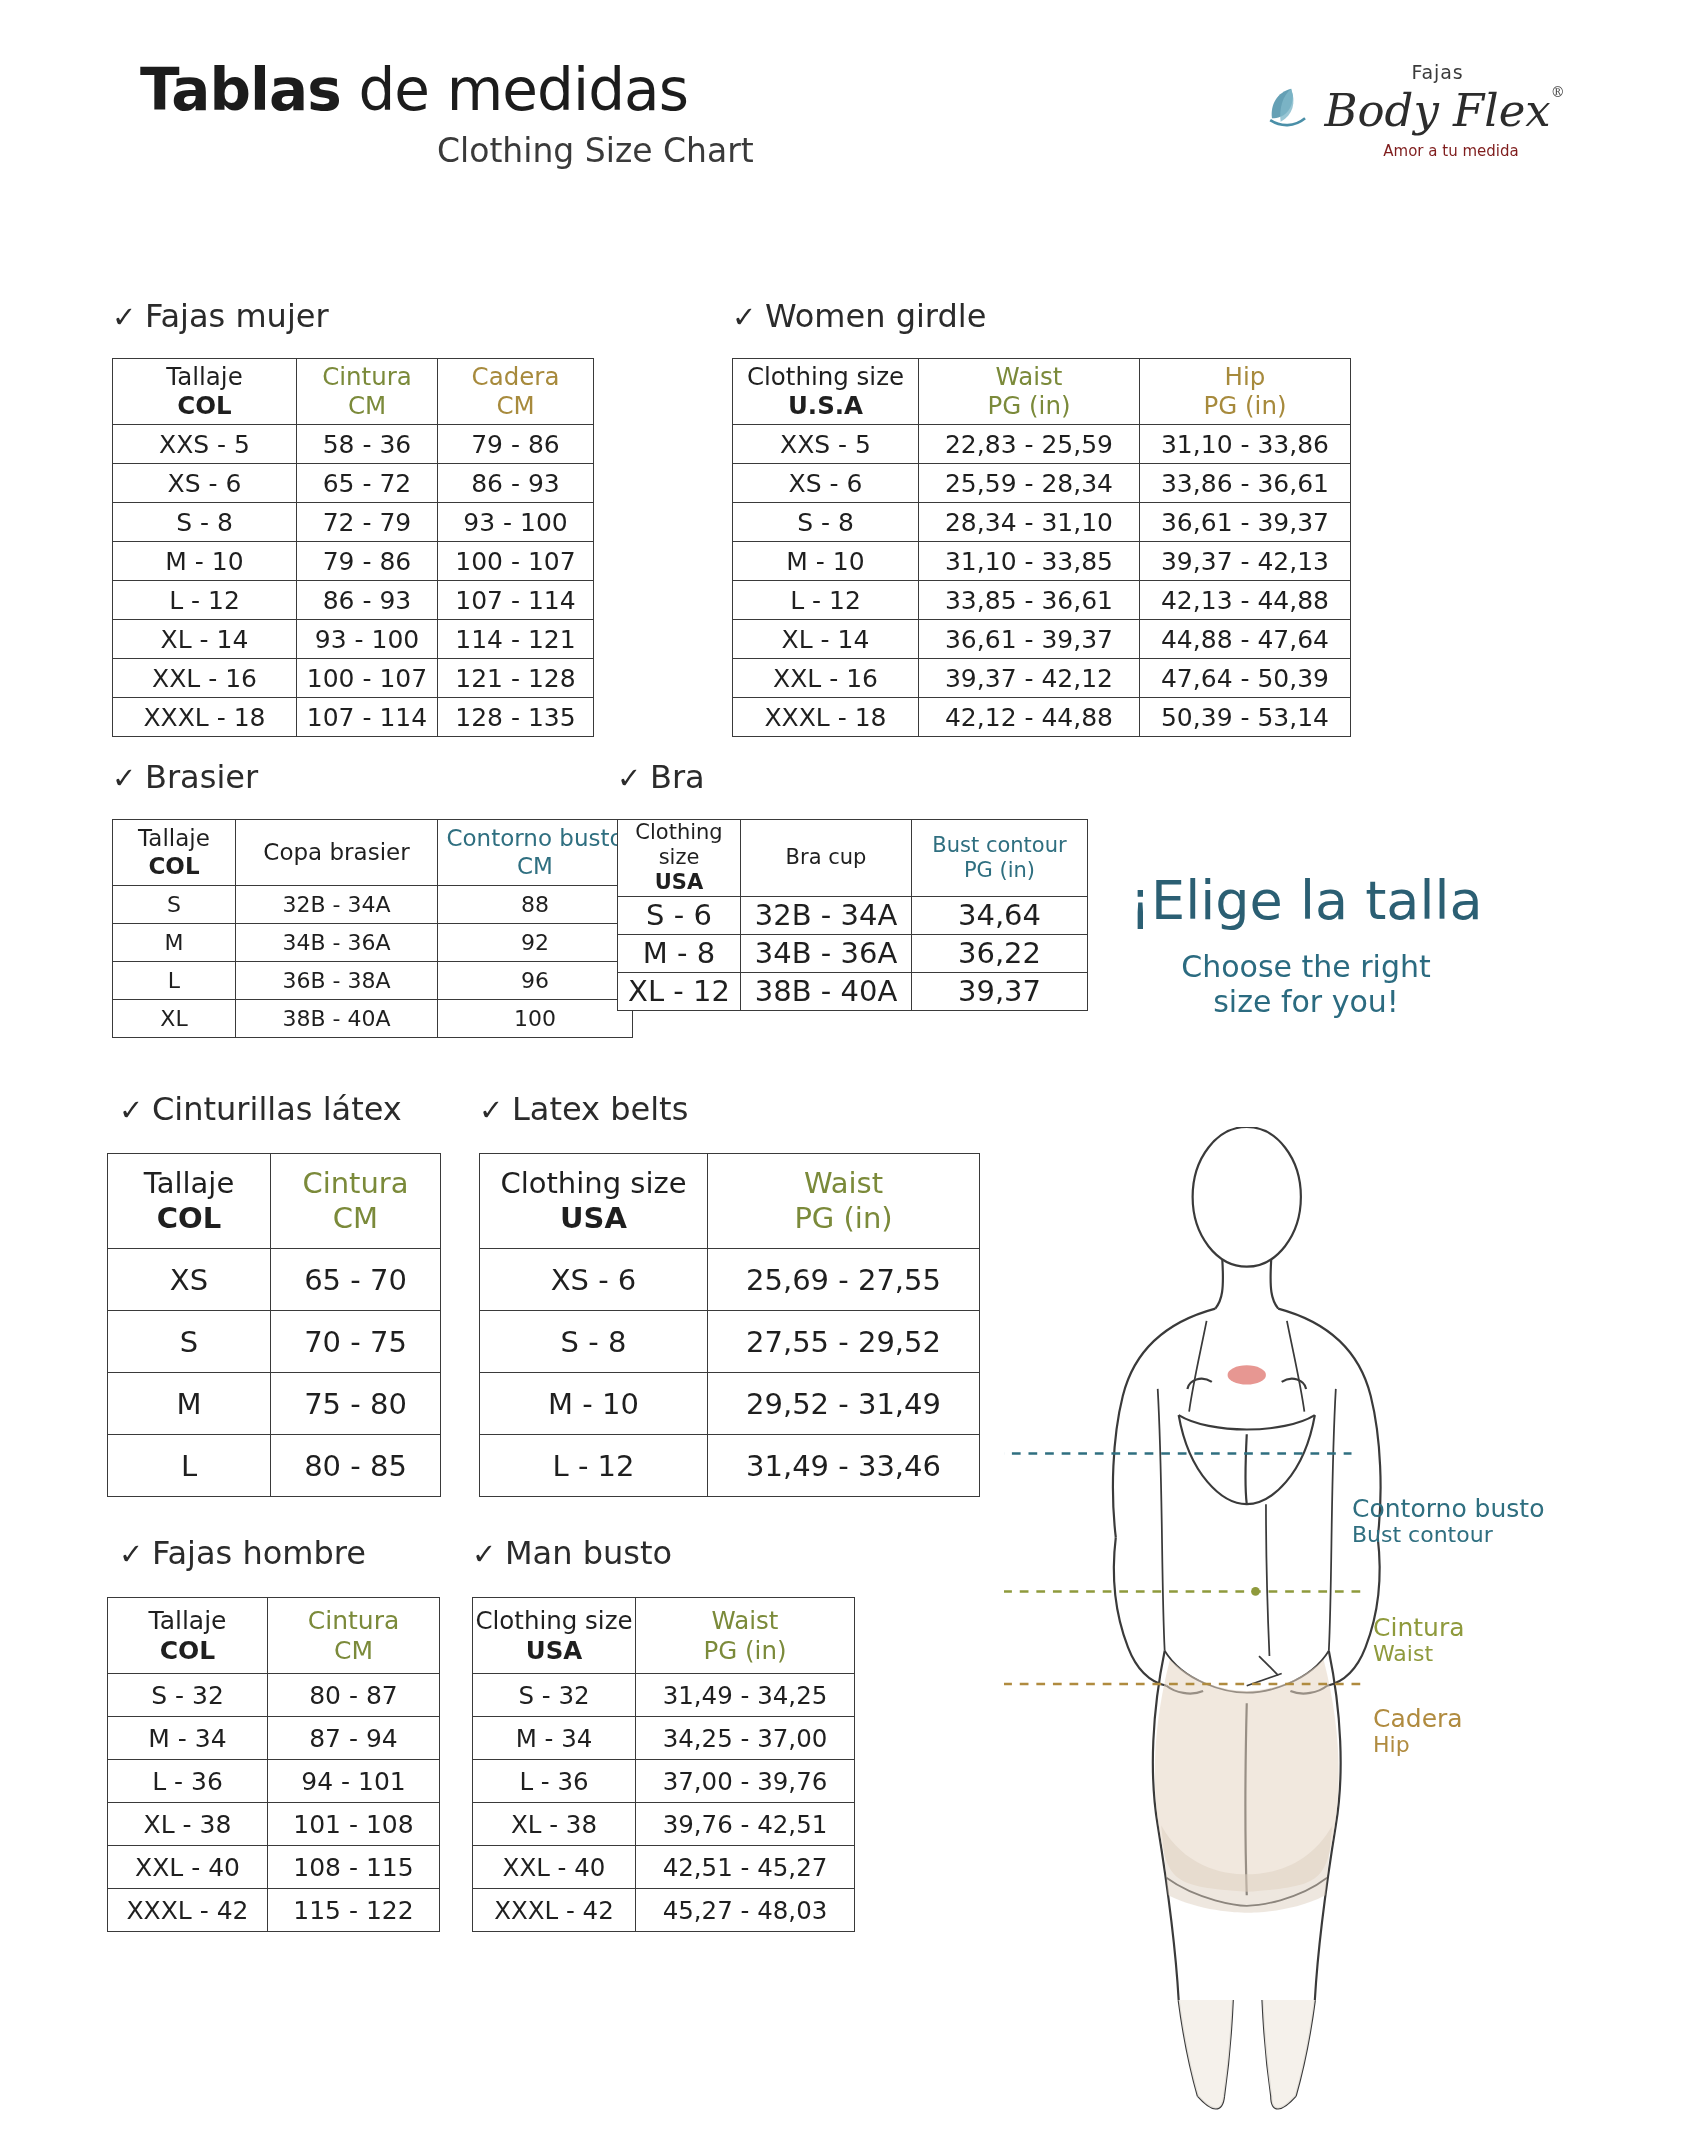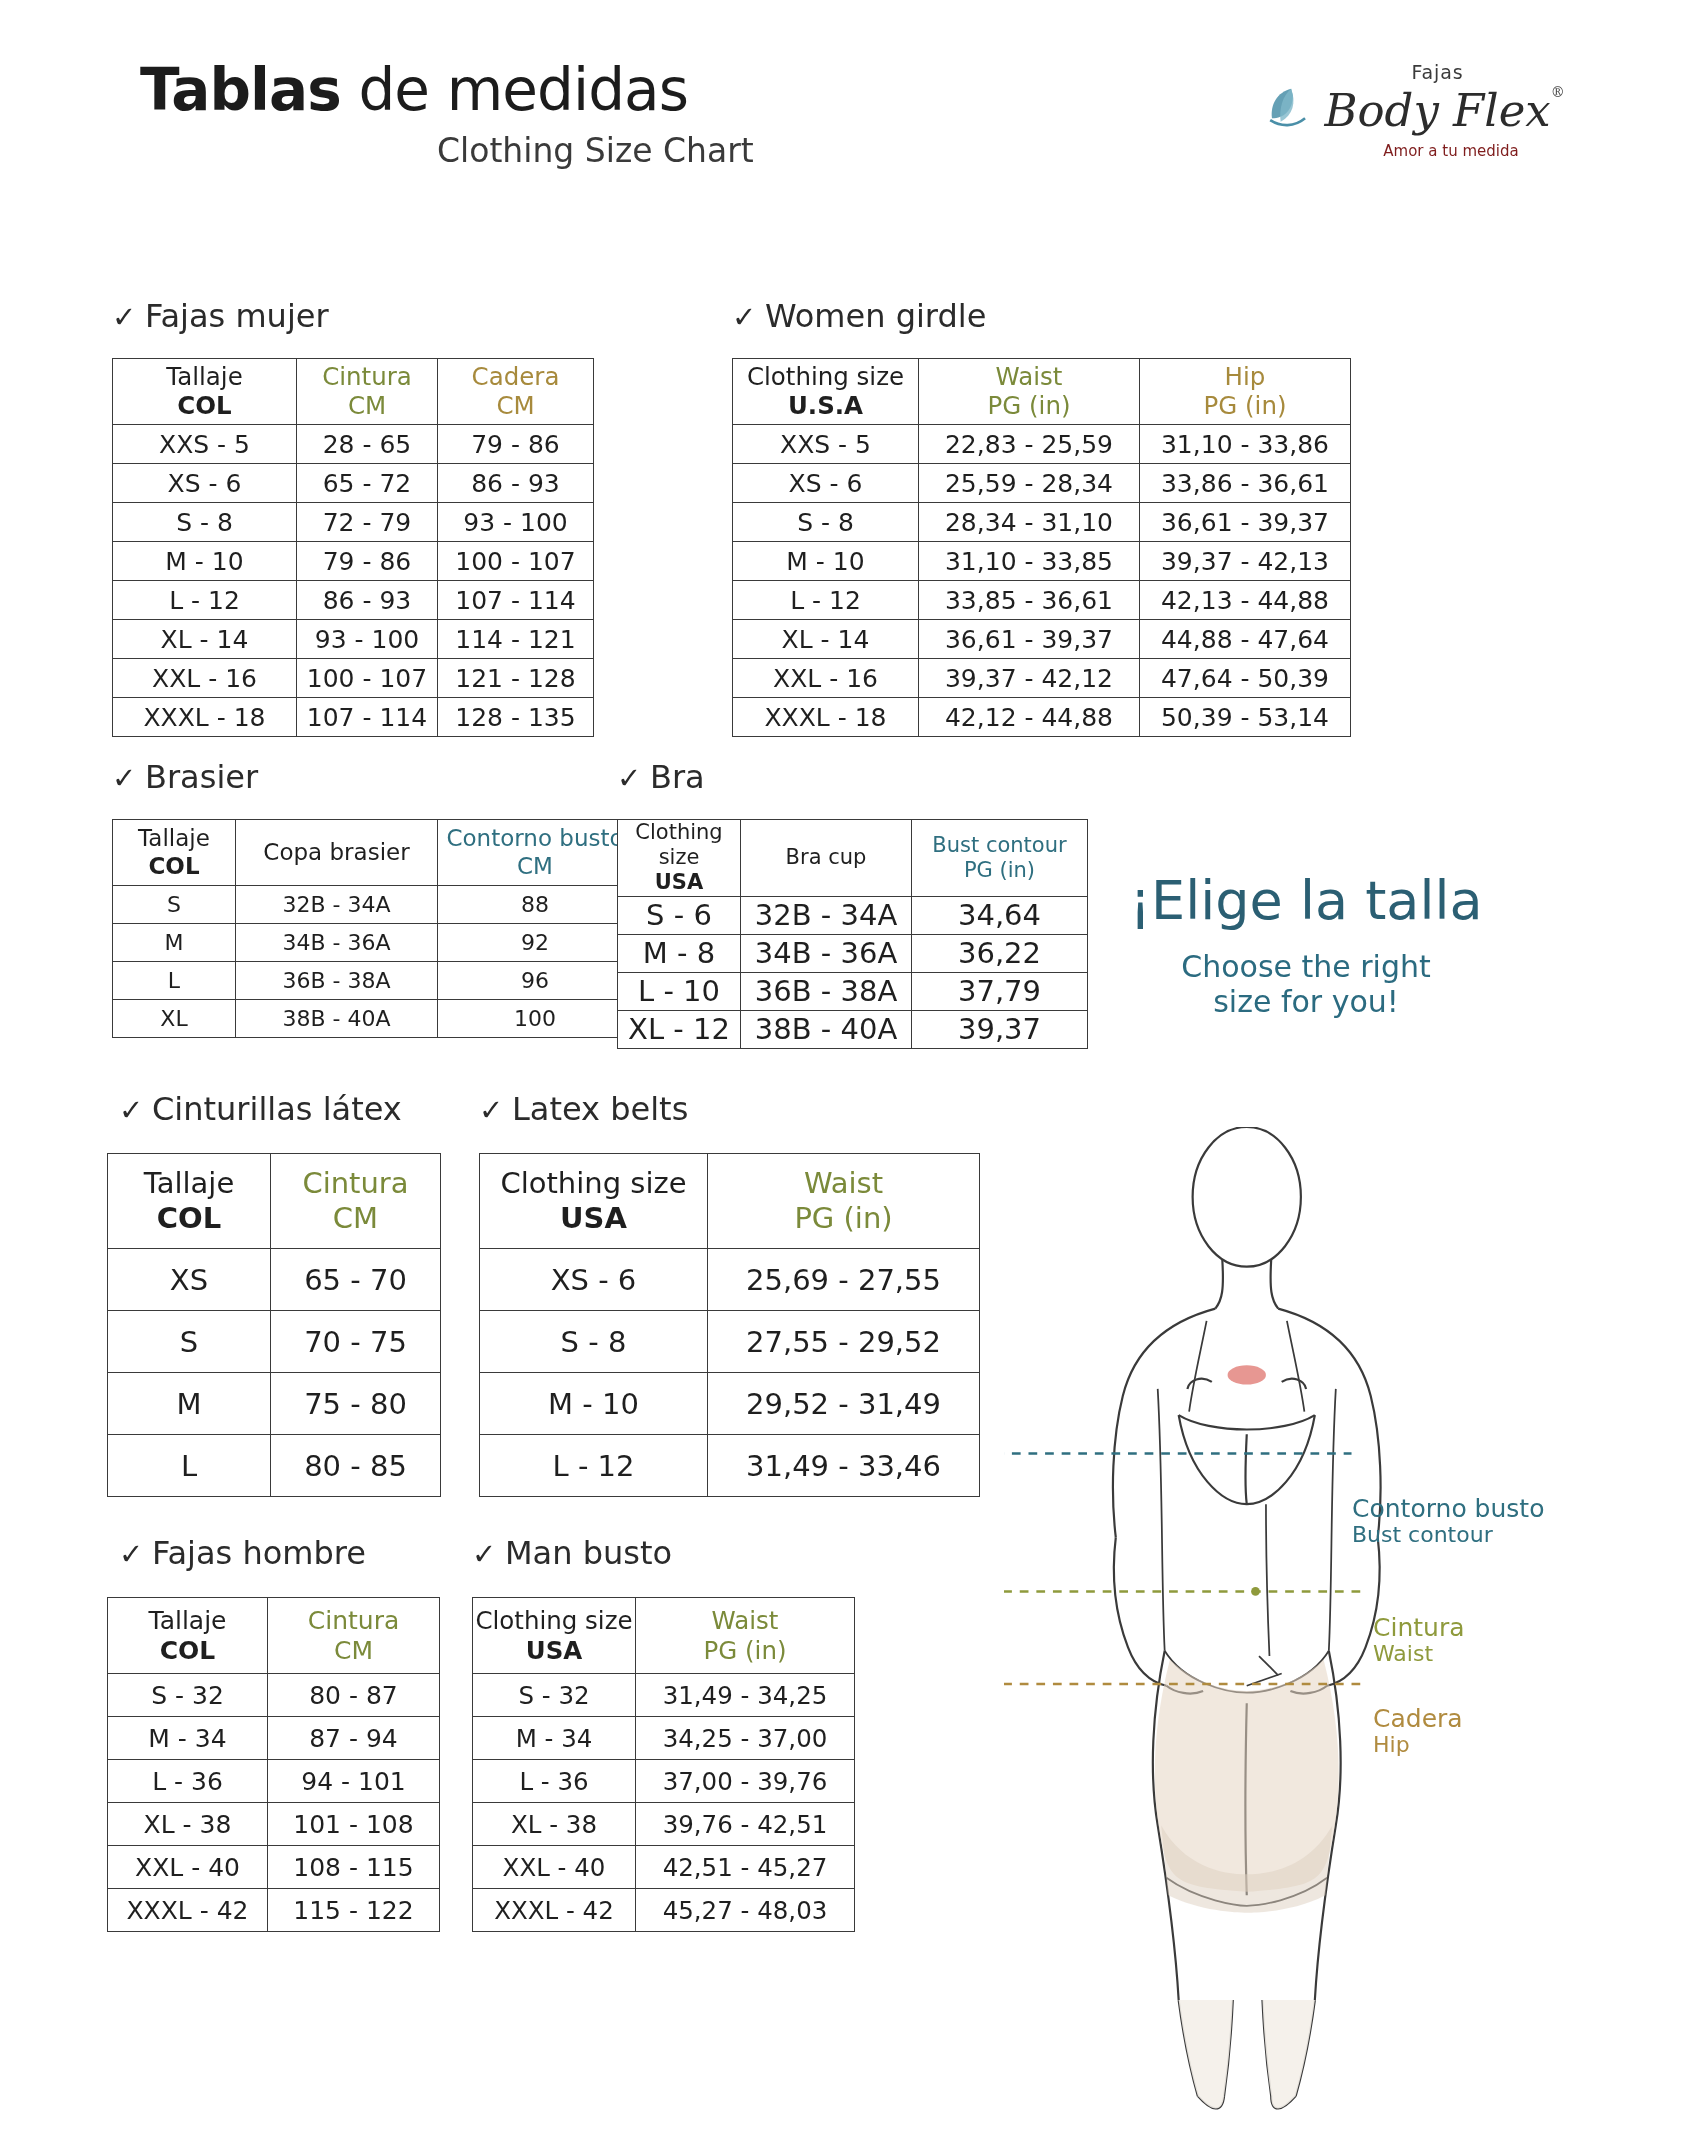--- a/index.html
+++ b/index.html
@@ -300,21 +300,21 @@
           </th>
           <th class="c2">
             <div class="hdr-gold">Cadera</div>
             <div class="hdr-gold">CM</div>
           </th>
         </tr>
       </thead>
       <tbody>
         <tr>
           <td class="c0">XXS - 5</td>
-          <td class="c1">28 - 65</td>
+          <td class="c1">58 - 36</td>
           <td class="c2">79 - 86</td>
         </tr>
         <tr>
           <td class="c0">XS - 6</td>
           <td class="c1">65 - 72</td>
           <td class="c2">86 - 93</td>
         </tr>
         <tr>
           <td class="c0">S - 8</td>
           <td class="c1">72 - 79</td>
@@ -465,25 +465,20 @@
       <tbody>
         <tr>
           <td class="c0">S - 6</td>
           <td class="c1">32B - 34A</td>
           <td class="c2">34,64</td>
         </tr>
         <tr>
           <td class="c0">M - 8</td>
           <td class="c1">34B - 36A</td>
           <td class="c2">36,22</td>
-        </tr>
-        <tr>
-          <td class="c0">L - 10</td>
-          <td class="c1">36B - 38A</td>
-          <td class="c2">37,79</td>
         </tr>
         <tr>
           <td class="c0">XL - 12</td>
           <td class="c1">38B - 40A</td>
           <td class="c2">39,37</td>
         </tr>
       </tbody>
     </table>
   <table class="sz" id="t-cinturillas">
       <thead>

